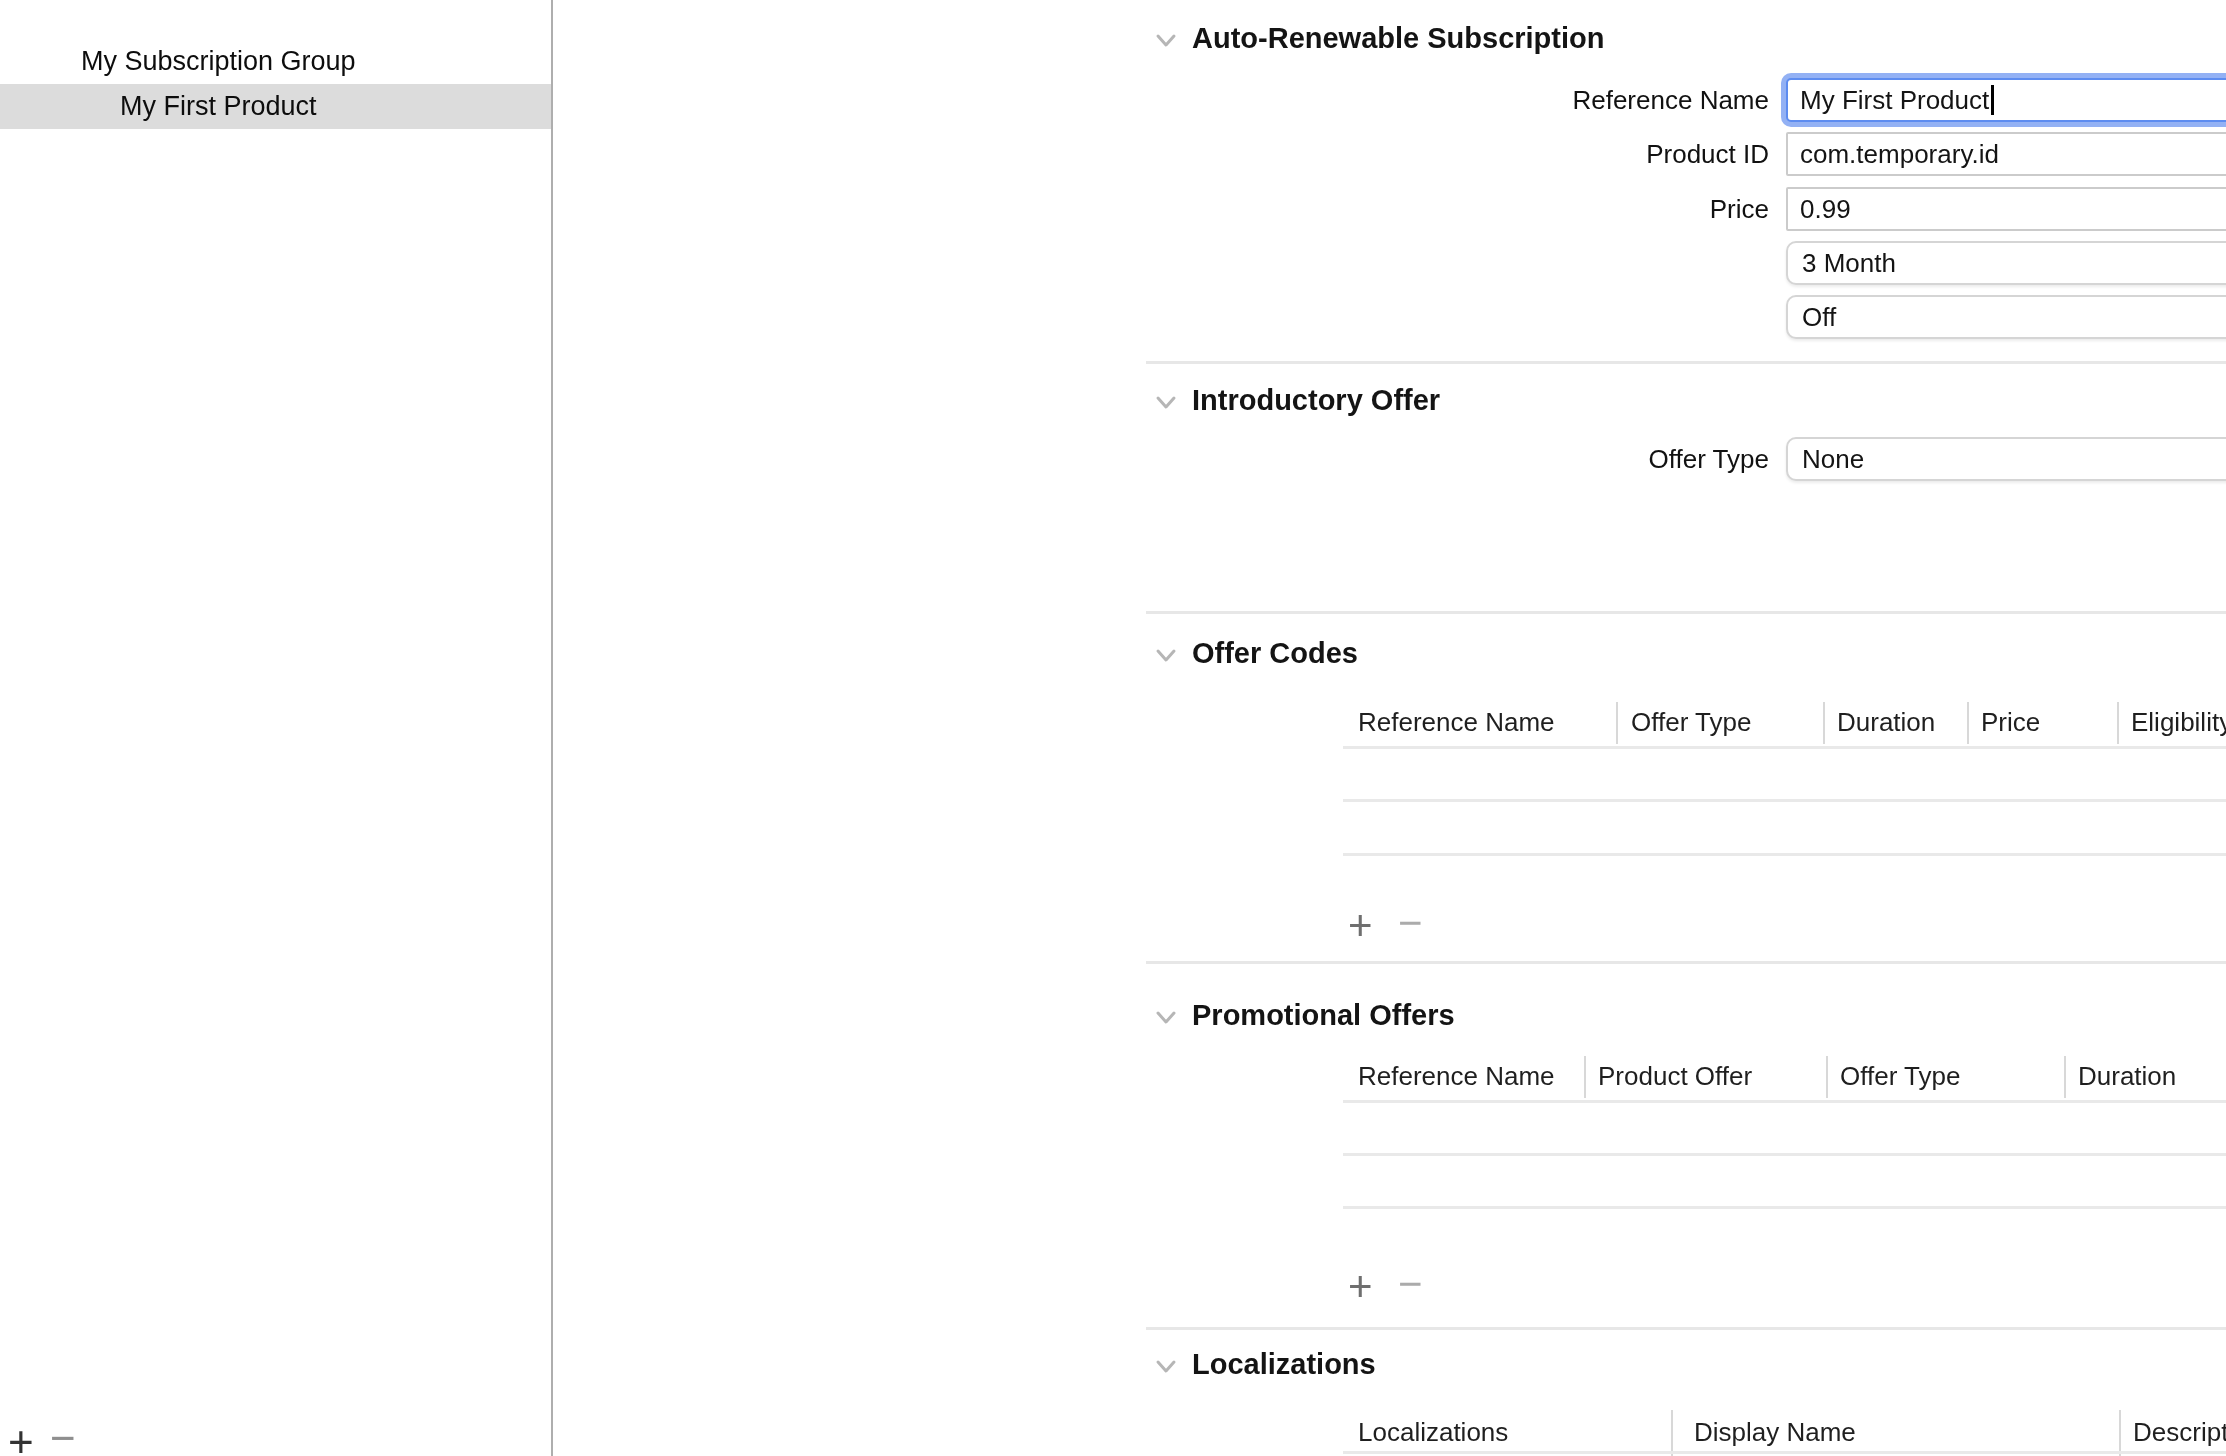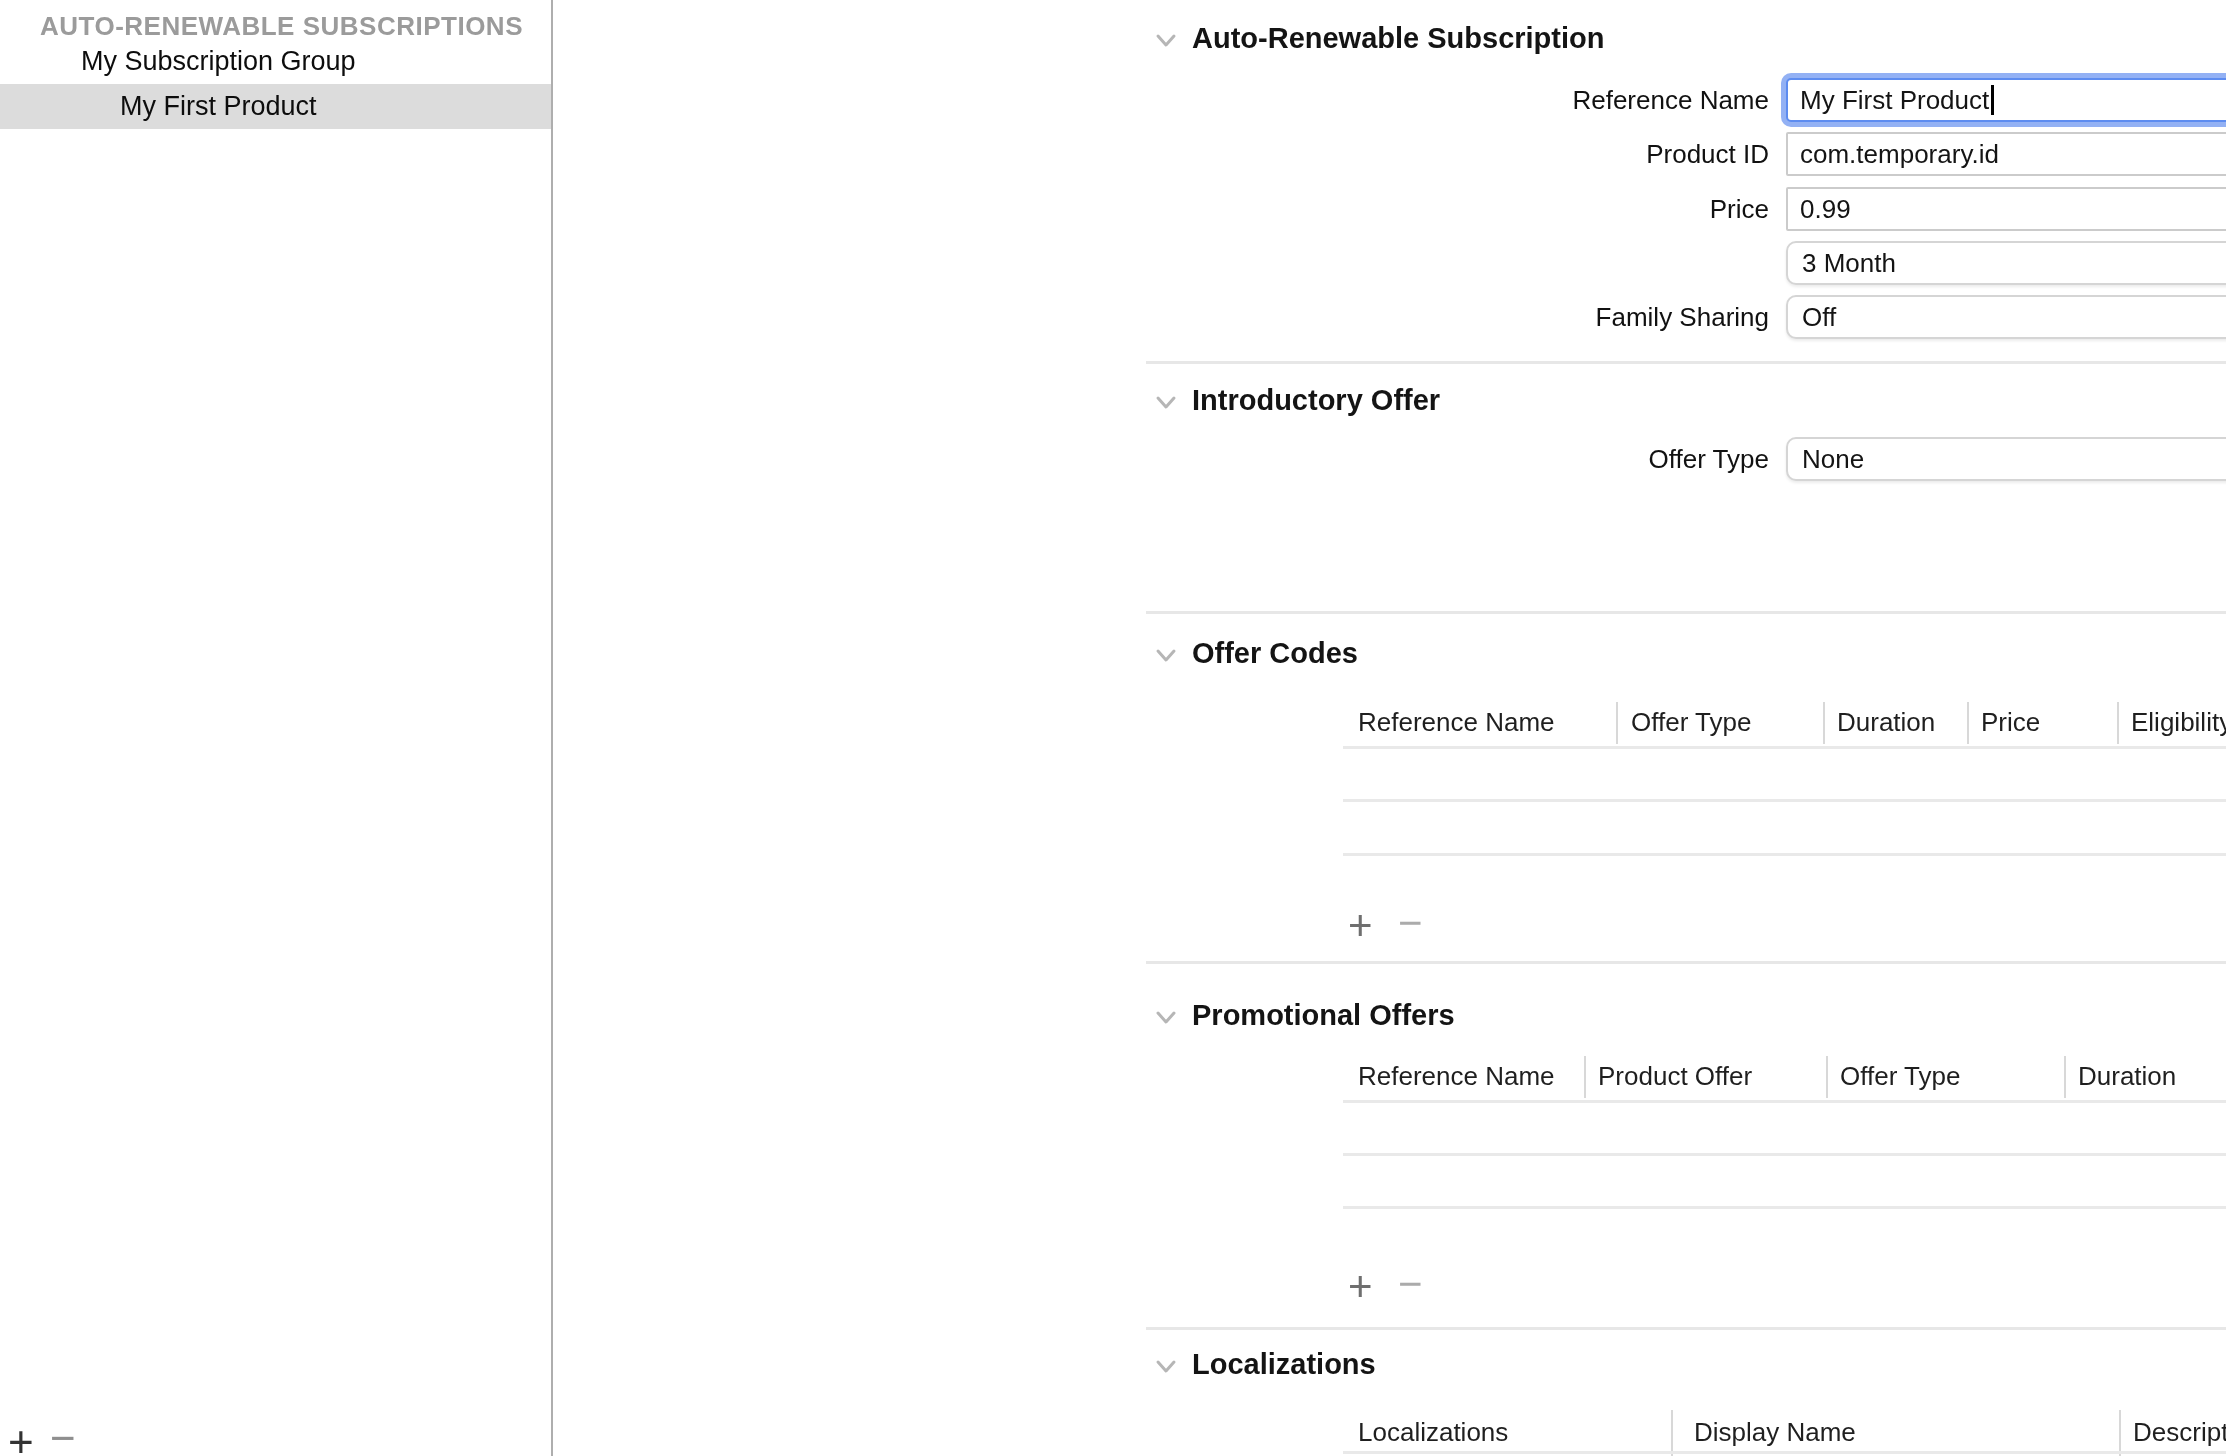--- a/index.html
+++ b/index.html
@@ -37,21 +37,20 @@
   .tbl-btn{position:absolute;font-size:42px;font-weight:300;line-height:42px;cursor:default;}
   .tbl-add{color:#6f6f6f;}
   .tbl-remove{color:#ababab;}
 </style>
 </head>
 <body>
 
 <div id="app">
 
   <div class="sidebar">
-    <div class="sidebar-header">AUTO-RENEWABLE SUBSCRIPTIONS</div>
     <div class="side-item side-item-1">My Subscription Group</div>
     <div class="side-sel"></div>
     <div class="side-item side-item-2">My First Product</div>
     <div class="side-btn side-add">+</div>
     <div class="side-btn side-remove">−</div>
   </div>
   <div class="sidebar-divider"></div>
 
   <div class="main">
 
@@ -76,21 +75,20 @@
     <div class="field-label" style="top:187px;">Price</div>
     <div class="text-field" style="top:187px;">
       <span>0.99</span>
     </div>
 
     <div class="dropdown" style="top:241px;">
       <span>3 Month</span>
 
     </div>
 
-    <div class="field-label" style="top:295px;">Family Sharing</div>
     <div class="dropdown" style="top:295px;">
       <span>Off</span>
 
     </div>
 
     <div class="hdivider" style="top:361px;"></div>
 
     <div class="disclosure" style="left:600px;top:389px;">
       <svg width="26" height="26" viewBox="0 0 26 26">
           <polyline points="5,9 13,18 21,9" fill="none" stroke="#b6b6b6" stroke-width="3" stroke-linecap="round" stroke-linejoin="round"></polyline>

